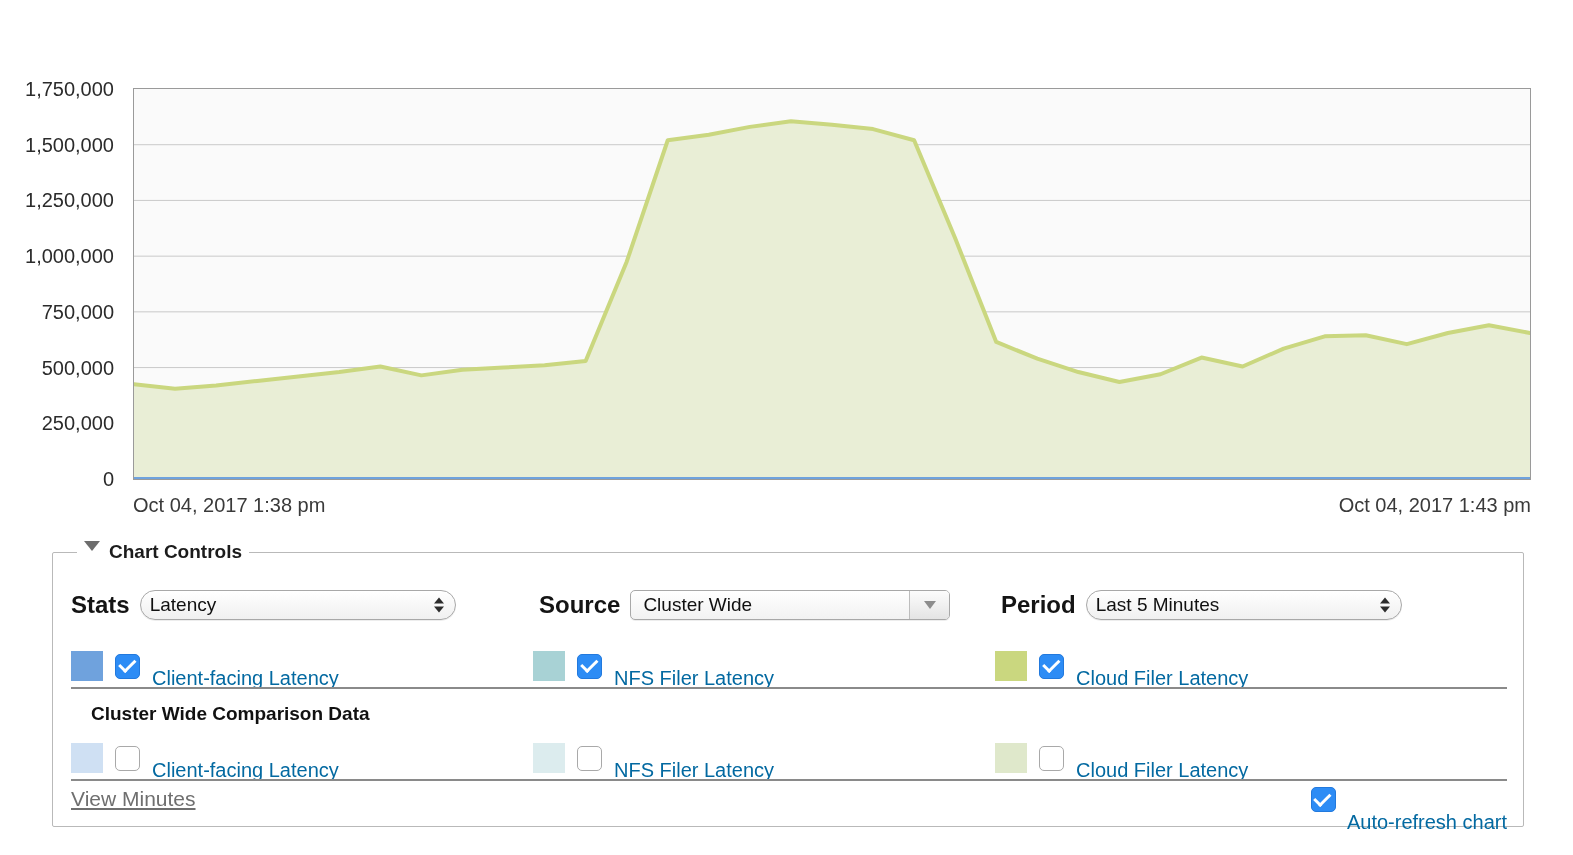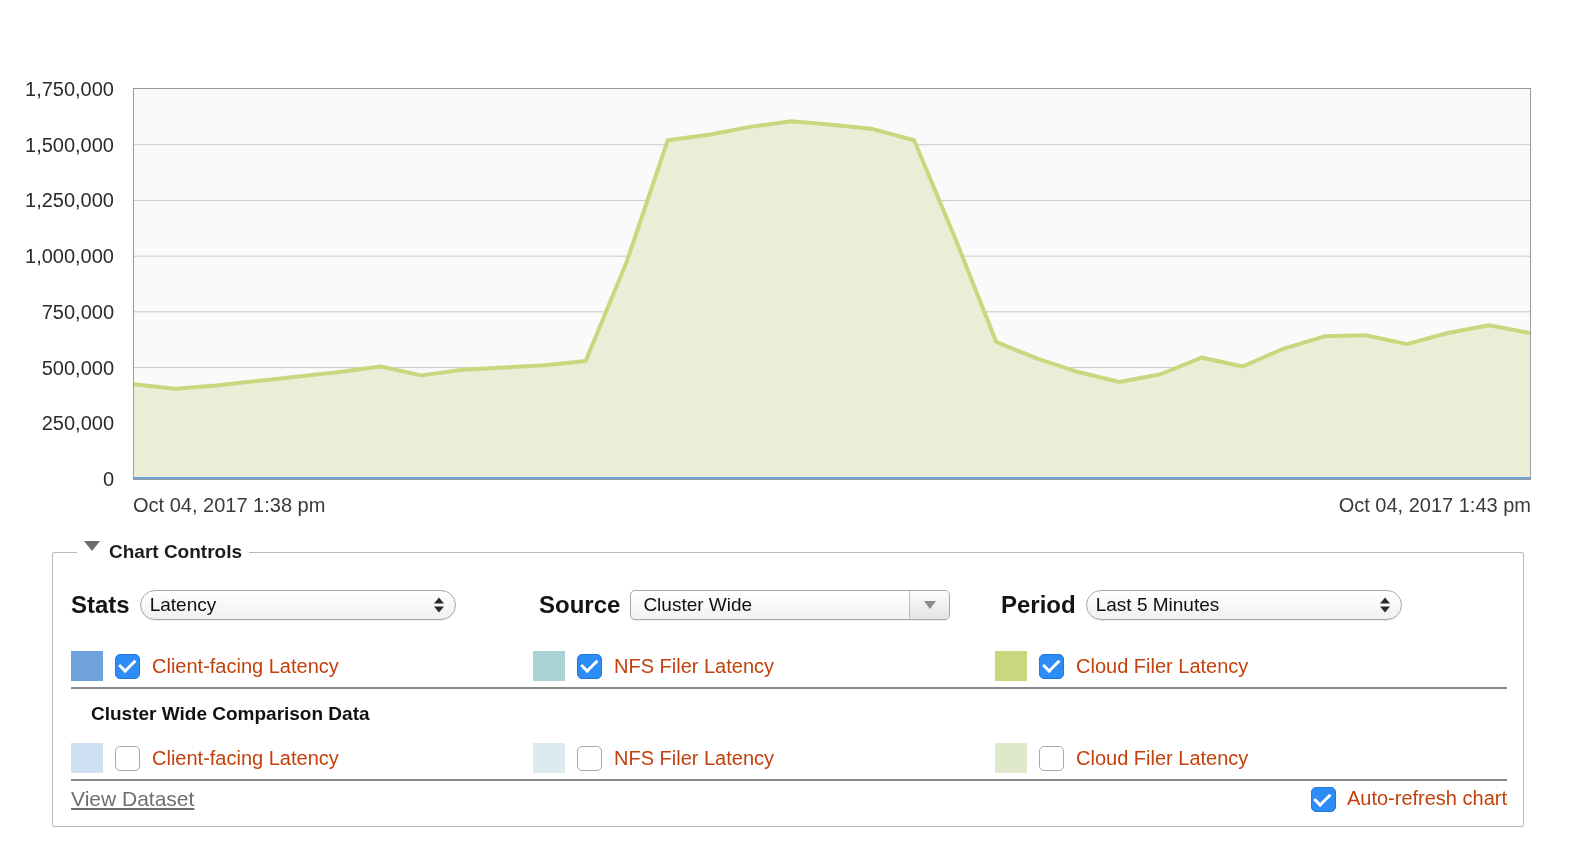--- a/index.html
+++ b/index.html
@@ -317,22 +317,23 @@
     display: block;
     width: 13px;
     height: 7px;
     border-left: 3px solid #ffffff;
     border-bottom: 3px solid #ffffff;
     transform: rotate(-45deg) translate(1px, -2px);
   }
 
   .legend-label {
     font-size: 20px;
-    color: #c2410c;
-    white-space: nowrap;
+    color: #0369a1;
+    white-space: nowrap;
+    margin-top: 24px;
   }
 
   .divider {
     position: absolute;
     left: 18px;
     width: 1436px;
     height: 2px;
     background: #8a8a8a;
   }
   .divider.d1 { top: 134px; }
@@ -501,21 +502,21 @@
           </div>
           <div class="legend-item c2">
             <span class="swatch" style="background: rgb(223, 232, 203);"></span>
             <span class="cb off"></span>
             <span class="legend-label">Cloud Filer Latency</span>
           </div>
         </div>
       <div class="divider d2"></div>
 
       <div class="footer-row">
-        <a class="view-dataset">View Dataset</a>
+        <a class="view-dataset">View Minutes</a>
         <div class="auto-refresh">
           <span class="cb on">
               <span class="tick"></span>
             </span>
           <span class="legend-label">Auto-refresh chart</span>
         </div>
       </div>
 
     </div>
   </div>

